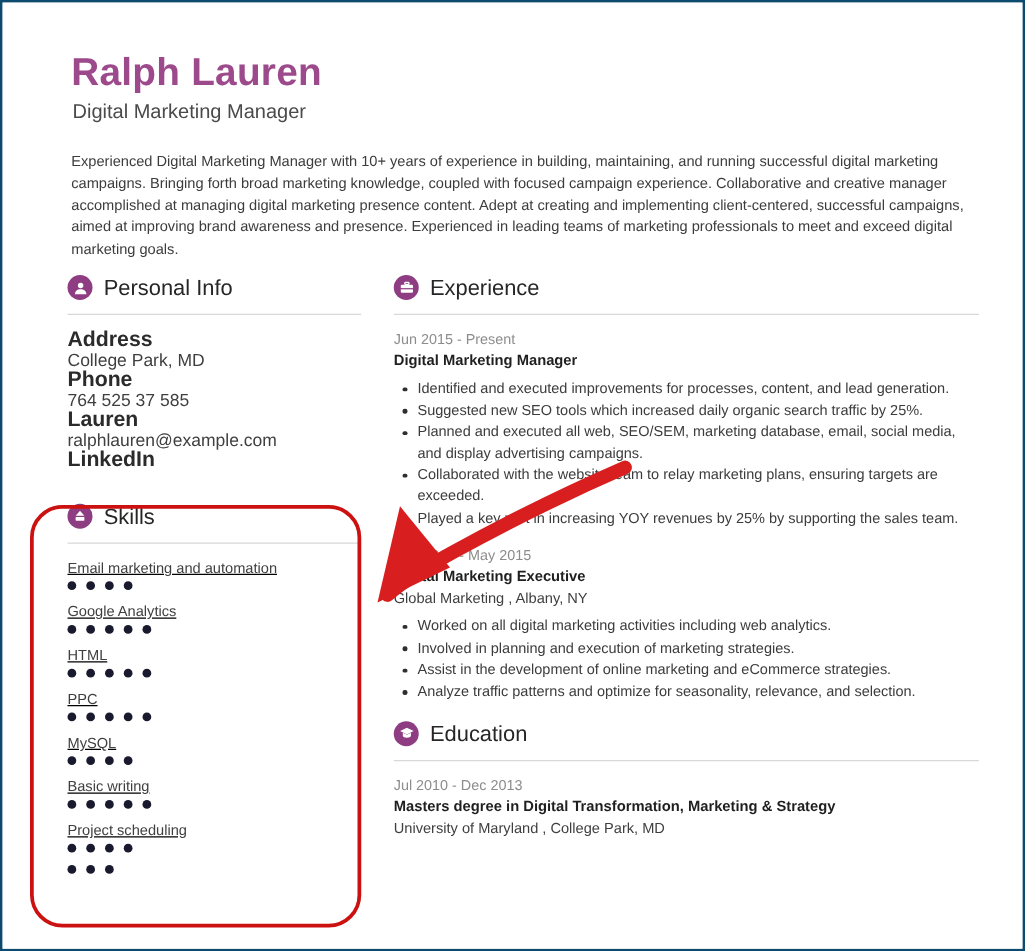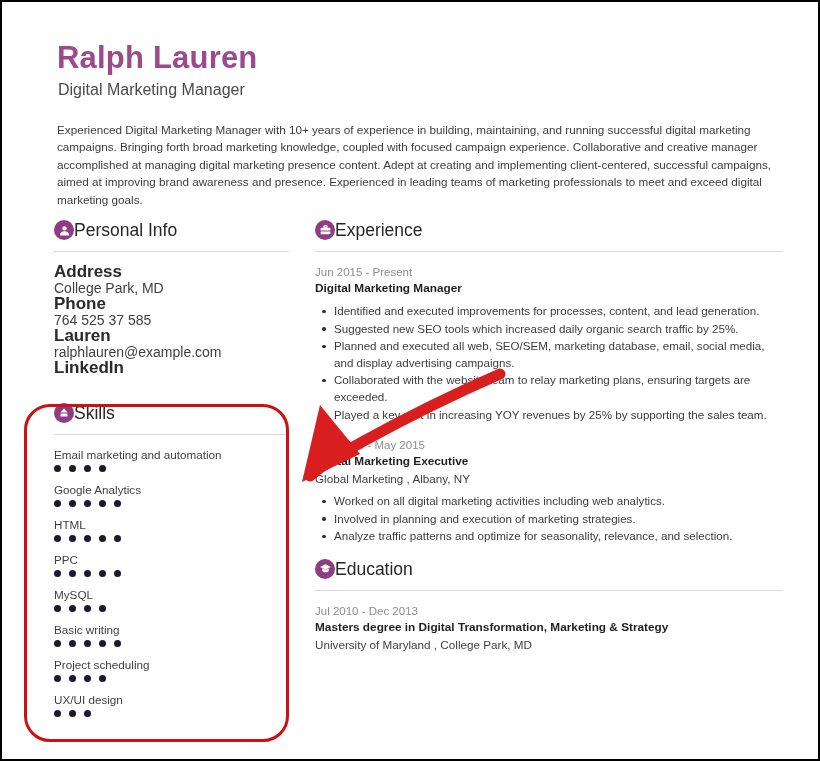--- a/index.html
+++ b/index.html
@@ -10,21 +10,21 @@
   body {
     font-family: "Liberation Sans", sans-serif;
     -webkit-font-smoothing: antialiased;
   }
   #page {
     position: relative;
     width: 820px;
     height: 761px;
     background: #ffffff;
     box-sizing: border-box;
-    border: 2px solid #000000;
+    border: 2px solid #0c4a6e;
     overflow: hidden;
   }
   .inner {
     position: absolute;
     left: 0; top: 0;
     width: 816px;
     height: 757px;
     background: #fff;
   }
 
@@ -71,20 +71,21 @@
     left: 313px;
     top: 218px;
     width: 468px;
   }
 
   
   .section { margin-bottom: 0; }
   .section-head {
     display: flex;
     align-items: center;
+    gap: 9px;
     padding-bottom: 3px;
   }
   .sec-icon {
     width: 20px;
     height: 20px;
     border-radius: 50%;
     background: #8e3d82;
     display: flex;
     align-items: center;
     justify-content: center;
@@ -112,21 +113,21 @@
     line-height: 16px;
   }
   .pi-value {
     font-size: 14px;
     color: #3f3f3f;
     line-height: 16px;
     margin-bottom: 0px;
   }
 
   
-  .skill { margin-bottom: 10px; }
+  .skill { margin-bottom: 10px; text-decoration: underline; }
   .skill-name {
     font-size: 11.7px;
     color: #3f3f3f;
     line-height: 15px;
     margin-bottom: 3px;
   }
   .dots { display: flex; gap: 8px; }
   .dot {
     width: 7px;
     height: 7px;
@@ -303,21 +304,20 @@
             <div class="skill">
               <div class="skill-name">Project scheduling</div>
               <div class="dots">
                 <span class="dot"></span>
                 <span class="dot"></span>
                 <span class="dot"></span>
                 <span class="dot"></span>
               </div>
             </div>
             <div class="skill">
-              <div class="skill-name">UX/UI design</div>
               <div class="dots">
                 <span class="dot"></span>
                 <span class="dot"></span>
                 <span class="dot"></span>
               </div>
             </div>
           </div>
     </div>
   </div>
 
@@ -347,20 +347,21 @@
                 <li class="no-marker">Played a key part in increasing YOY revenues by 25% by supporting the sales team.</li>
               </ul>
             </div>
             <div class="entry">
               <div class="entry-date">Dec 2010 - May 2015</div>
               <div class="entry-role">Digital Marketing Executive</div>
               <div class="entry-org">Global Marketing , Albany, NY</div>
               <ul class="bullets">
                 <li>Worked on all digital marketing activities including web analytics.</li>
                 <li>Involved in planning and execution of marketing strategies.</li>
+                <li>Assist in the development of online marketing and eCommerce strategies.</li>
                 <li>Analyze traffic patterns and optimize for seasonality, relevance, and selection.</li>
               </ul>
             </div>
           </div>
     </div>
 
     <div class="section" style="margin-top:14px;">
       <div class="section-head">
         <span class="sec-icon">
           <svg width="13" height="13" viewBox="0 0 24 24">

